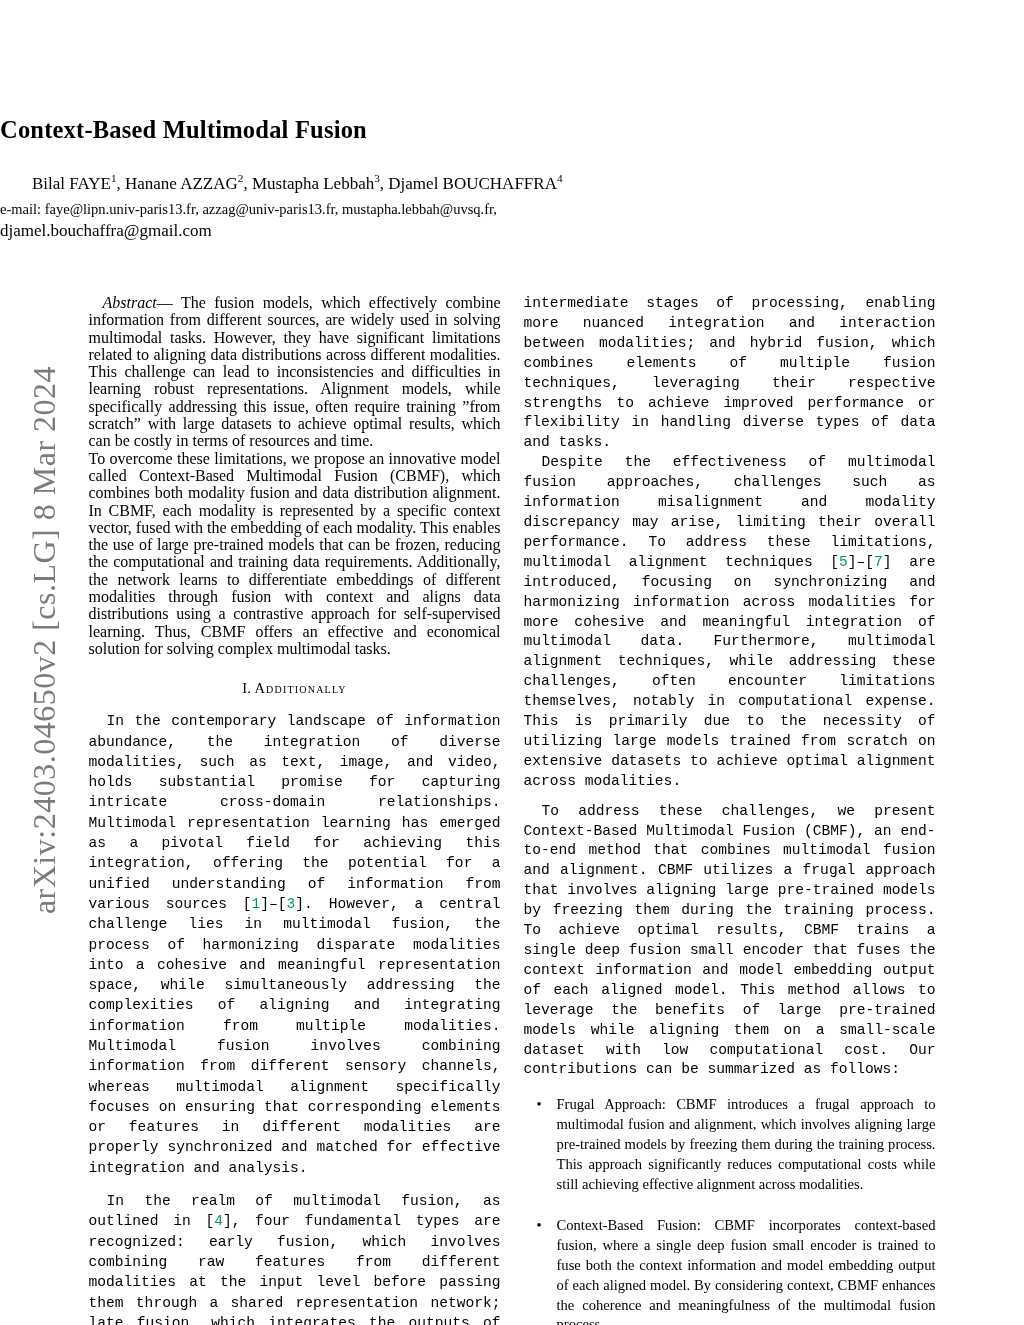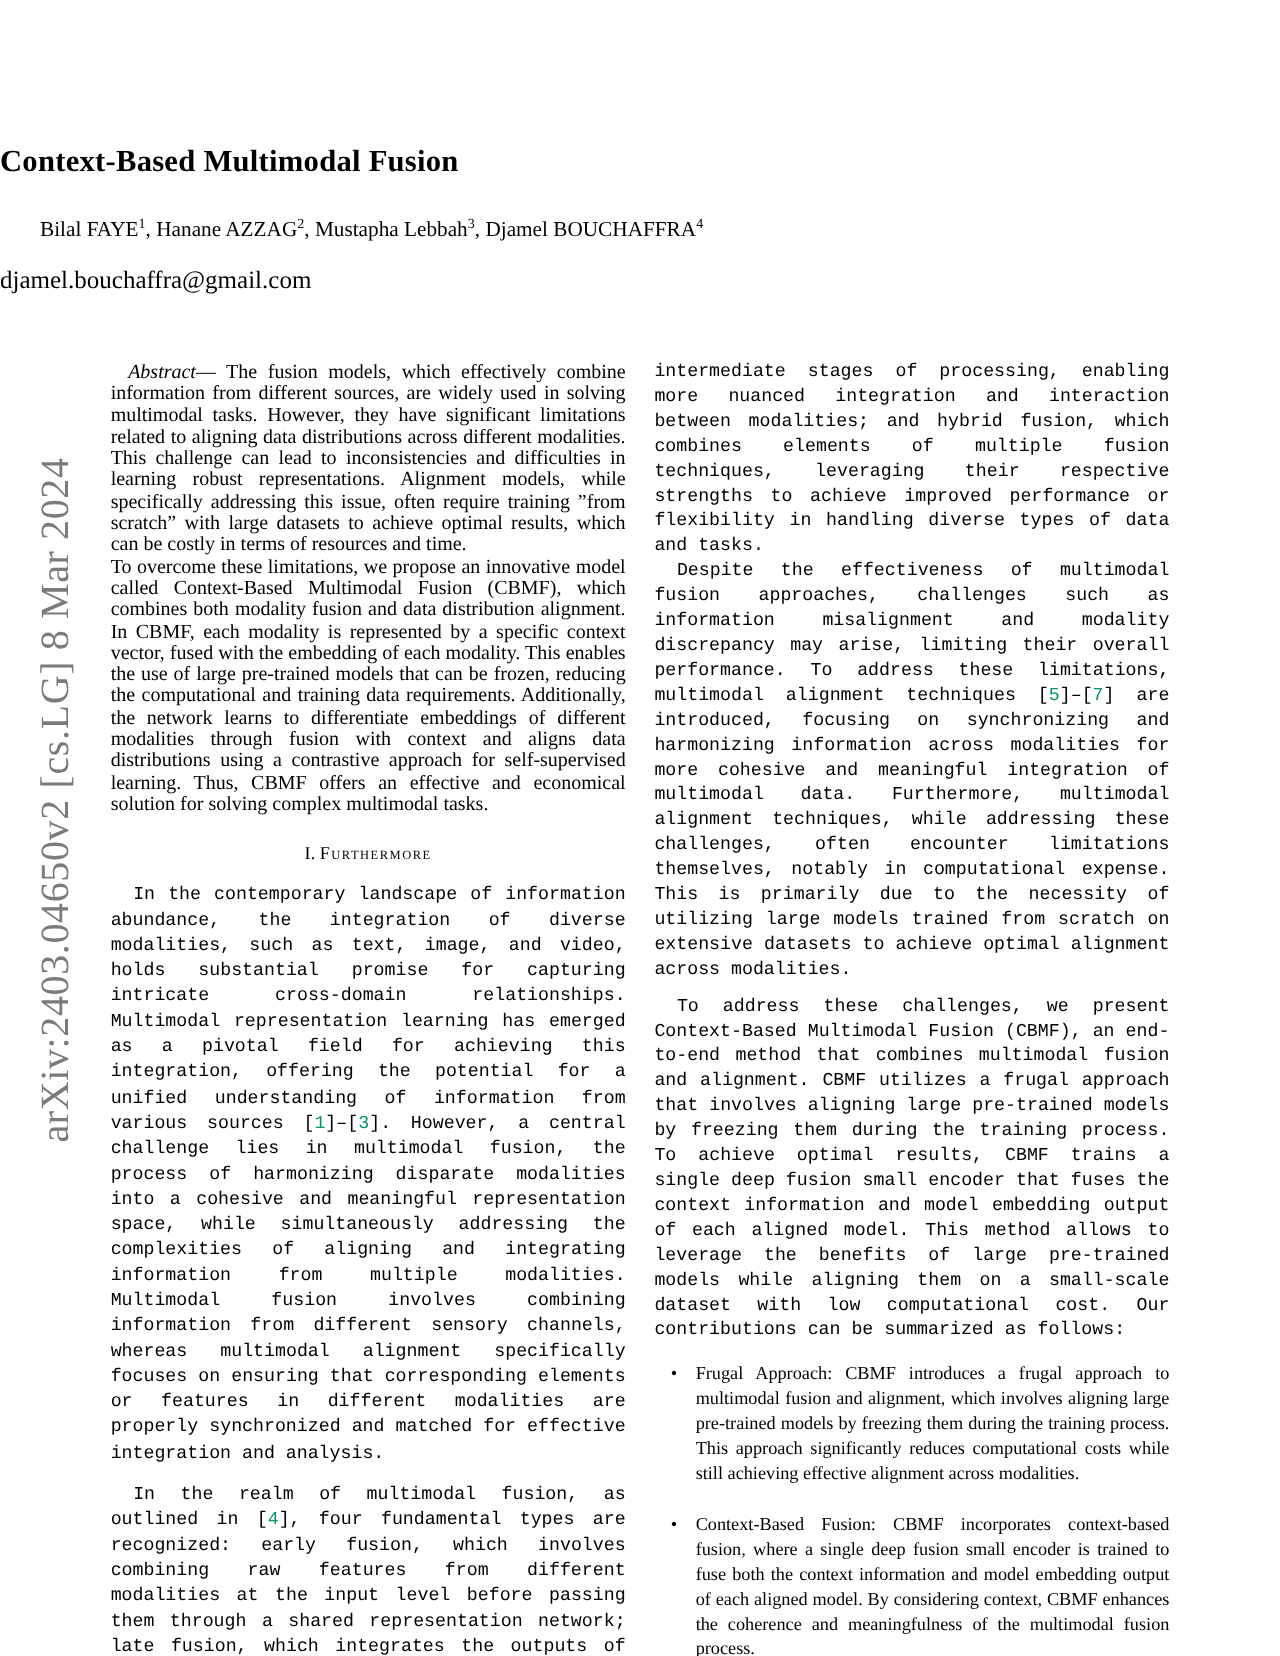--- a/index.html
+++ b/index.html
@@ -23,21 +23,21 @@
     transform-origin: center center;
     white-space: nowrap;
     font-size: 32px;
     color: #7b7b7b;
     letter-spacing: 0.5px;
   }
   .header { text-align: left; padding-top: 116px; }
   .title  { font-size: 24.5px; font-weight: bold; letter-spacing: 0.2px; }
   .authors { font-size: 17px; margin-top: 30px; padding-left: 32px; }
   .email  { font-size: 14.5px; margin-top: 7px; }
-  .email2 { font-size: 20px; margin-top: 19px; }
+  .email2 { font-size: 17px; margin-top: 3px; }
   .seg-sup { vertical-align: super; font-size: 66%; line-height: 0; }
 
   .columns {
     display: flex;
     gap: 23px;
     width: 847px;
     margin: 53px auto 0 auto;
   }
   .col { width: 412px; }
 
@@ -96,32 +96,33 @@
   .seg-cite { color: #009966; }
 </style>
 </head>
 <body>
 
 <div class="arxiv-vertical">arXiv:2403.04650v2  [cs.LG]  8 Mar 2024</div>
 
 <div class="header">
   <div class="title">Context-Based Multimodal Fusion</div>
   <div class="authors"><span>Bilal FAYE</span><span class="seg-sup">1</span><span>, Hanane AZZAG</span><span class="seg-sup">2</span><span>, Mustapha Lebbah</span><span class="seg-sup">3</span><span>, Djamel BOUCHAFFRA</span><span class="seg-sup">4</span></div>
+  <div class="email">e-mail: faye@lipn.univ-paris13.fr, azzag@univ-paris13.fr, mustapha.lebbah@uvsq.fr,</div>
   <div class="email2">djamel.bouchaffra@gmail.com</div>
 </div>
 
 <div class="columns">
 
   <div class="col left">
     <div class="abstract">
       <p class="first"><span class="seg-abslabel">Abstract</span><span>— The fusion models, which effectively combine information from different sources, are widely used in solving multimodal tasks. However, they have significant limitations related to aligning data distributions across different modalities. This challenge can lead to inconsistencies and difficulties in learning robust representations. Alignment models, while specifically addressing this issue, often require training ”from scratch” with large datasets to achieve optimal results, which can be costly in terms of resources and time.</span></p>
       <p>To overcome these limitations, we propose an innovative model called Context-Based Multimodal Fusion (CBMF), which combines both modality fusion and data distribution alignment. In CBMF, each modality is represented by a specific context vector, fused with the embedding of each modality. This enables the use of large pre-trained models that can be frozen, reducing the computational and training data requirements. Additionally, the network learns to differentiate embeddings of different modalities through fusion with context and aligns data distributions using a contrastive approach for self-supervised learning. Thus, CBMF offers an effective and economical solution for solving complex multimodal tasks.</p>
     </div>
 
-    <div class="section-heading"><span>I. </span><span class="seg-smallcaps">Furthermore</span></div>
+    <div class="section-heading"><span>I. </span><span class="seg-smallcaps">Additionally</span></div>
 
     <p class="body-p"><span>In the contemporary landscape of information abundance, the integration of diverse modalities, such as text, image, and video, holds substantial promise for capturing intricate cross-domain relationships. Multimodal representation learning has emerged as a pivotal field for achieving this integration, offering the potential for a unified understanding of information from various sources [</span><span class="seg-cite">1</span><span>]–[</span><span class="seg-cite">3</span><span>]. However, a central challenge lies in multimodal fusion, the process of harmonizing disparate modalities into a cohesive and meaningful representation space, while simultaneously addressing the complexities of aligning and integrating information from multiple modalities. Multimodal fusion involves combining information from different sensory channels, whereas multimodal alignment specifically focuses on ensuring that corresponding elements or features in different modalities are properly synchronized and matched for effective integration and analysis.</span></p>
 
     <p class="body-p mt-sm"><span>In the realm of multimodal fusion, as outlined in [</span><span class="seg-cite">4</span><span>], four fundamental types are recognized: early fusion, which involves combining raw features from different modalities at the input level before passing them through a shared representation network; late fusion, which integrates the outputs of separate modality-specific networks at a higher level, typically through techniques such as averaging or concatenation; intermediate fusion, which combines information from different modalities at multiple</span></p>
   </div>
 
   <div class="col right">
     <p class="body-p no-indent">intermediate stages of processing, enabling more nuanced integration and interaction between modalities; and hybrid fusion, which combines elements of multiple fusion techniques, leveraging their respective strengths to achieve improved performance or flexibility in handling diverse types of data and tasks.</p>
 
     <p class="body-p"><span>Despite the effectiveness of multimodal fusion approaches, challenges such as information misalignment and modality discrepancy may arise, limiting their overall performance. To address these limitations, multimodal alignment techniques [</span><span class="seg-cite">5</span><span>]–[</span><span class="seg-cite">7</span><span>] are introduced, focusing on synchronizing and harmonizing information across modalities for more cohesive and meaningful integration of multimodal data. Furthermore, multimodal alignment techniques, while addressing these challenges, often encounter limitations themselves, notably in computational expense. This is primarily due to the necessity of utilizing large models trained from scratch on extensive datasets to achieve optimal alignment across modalities.</span></p>

